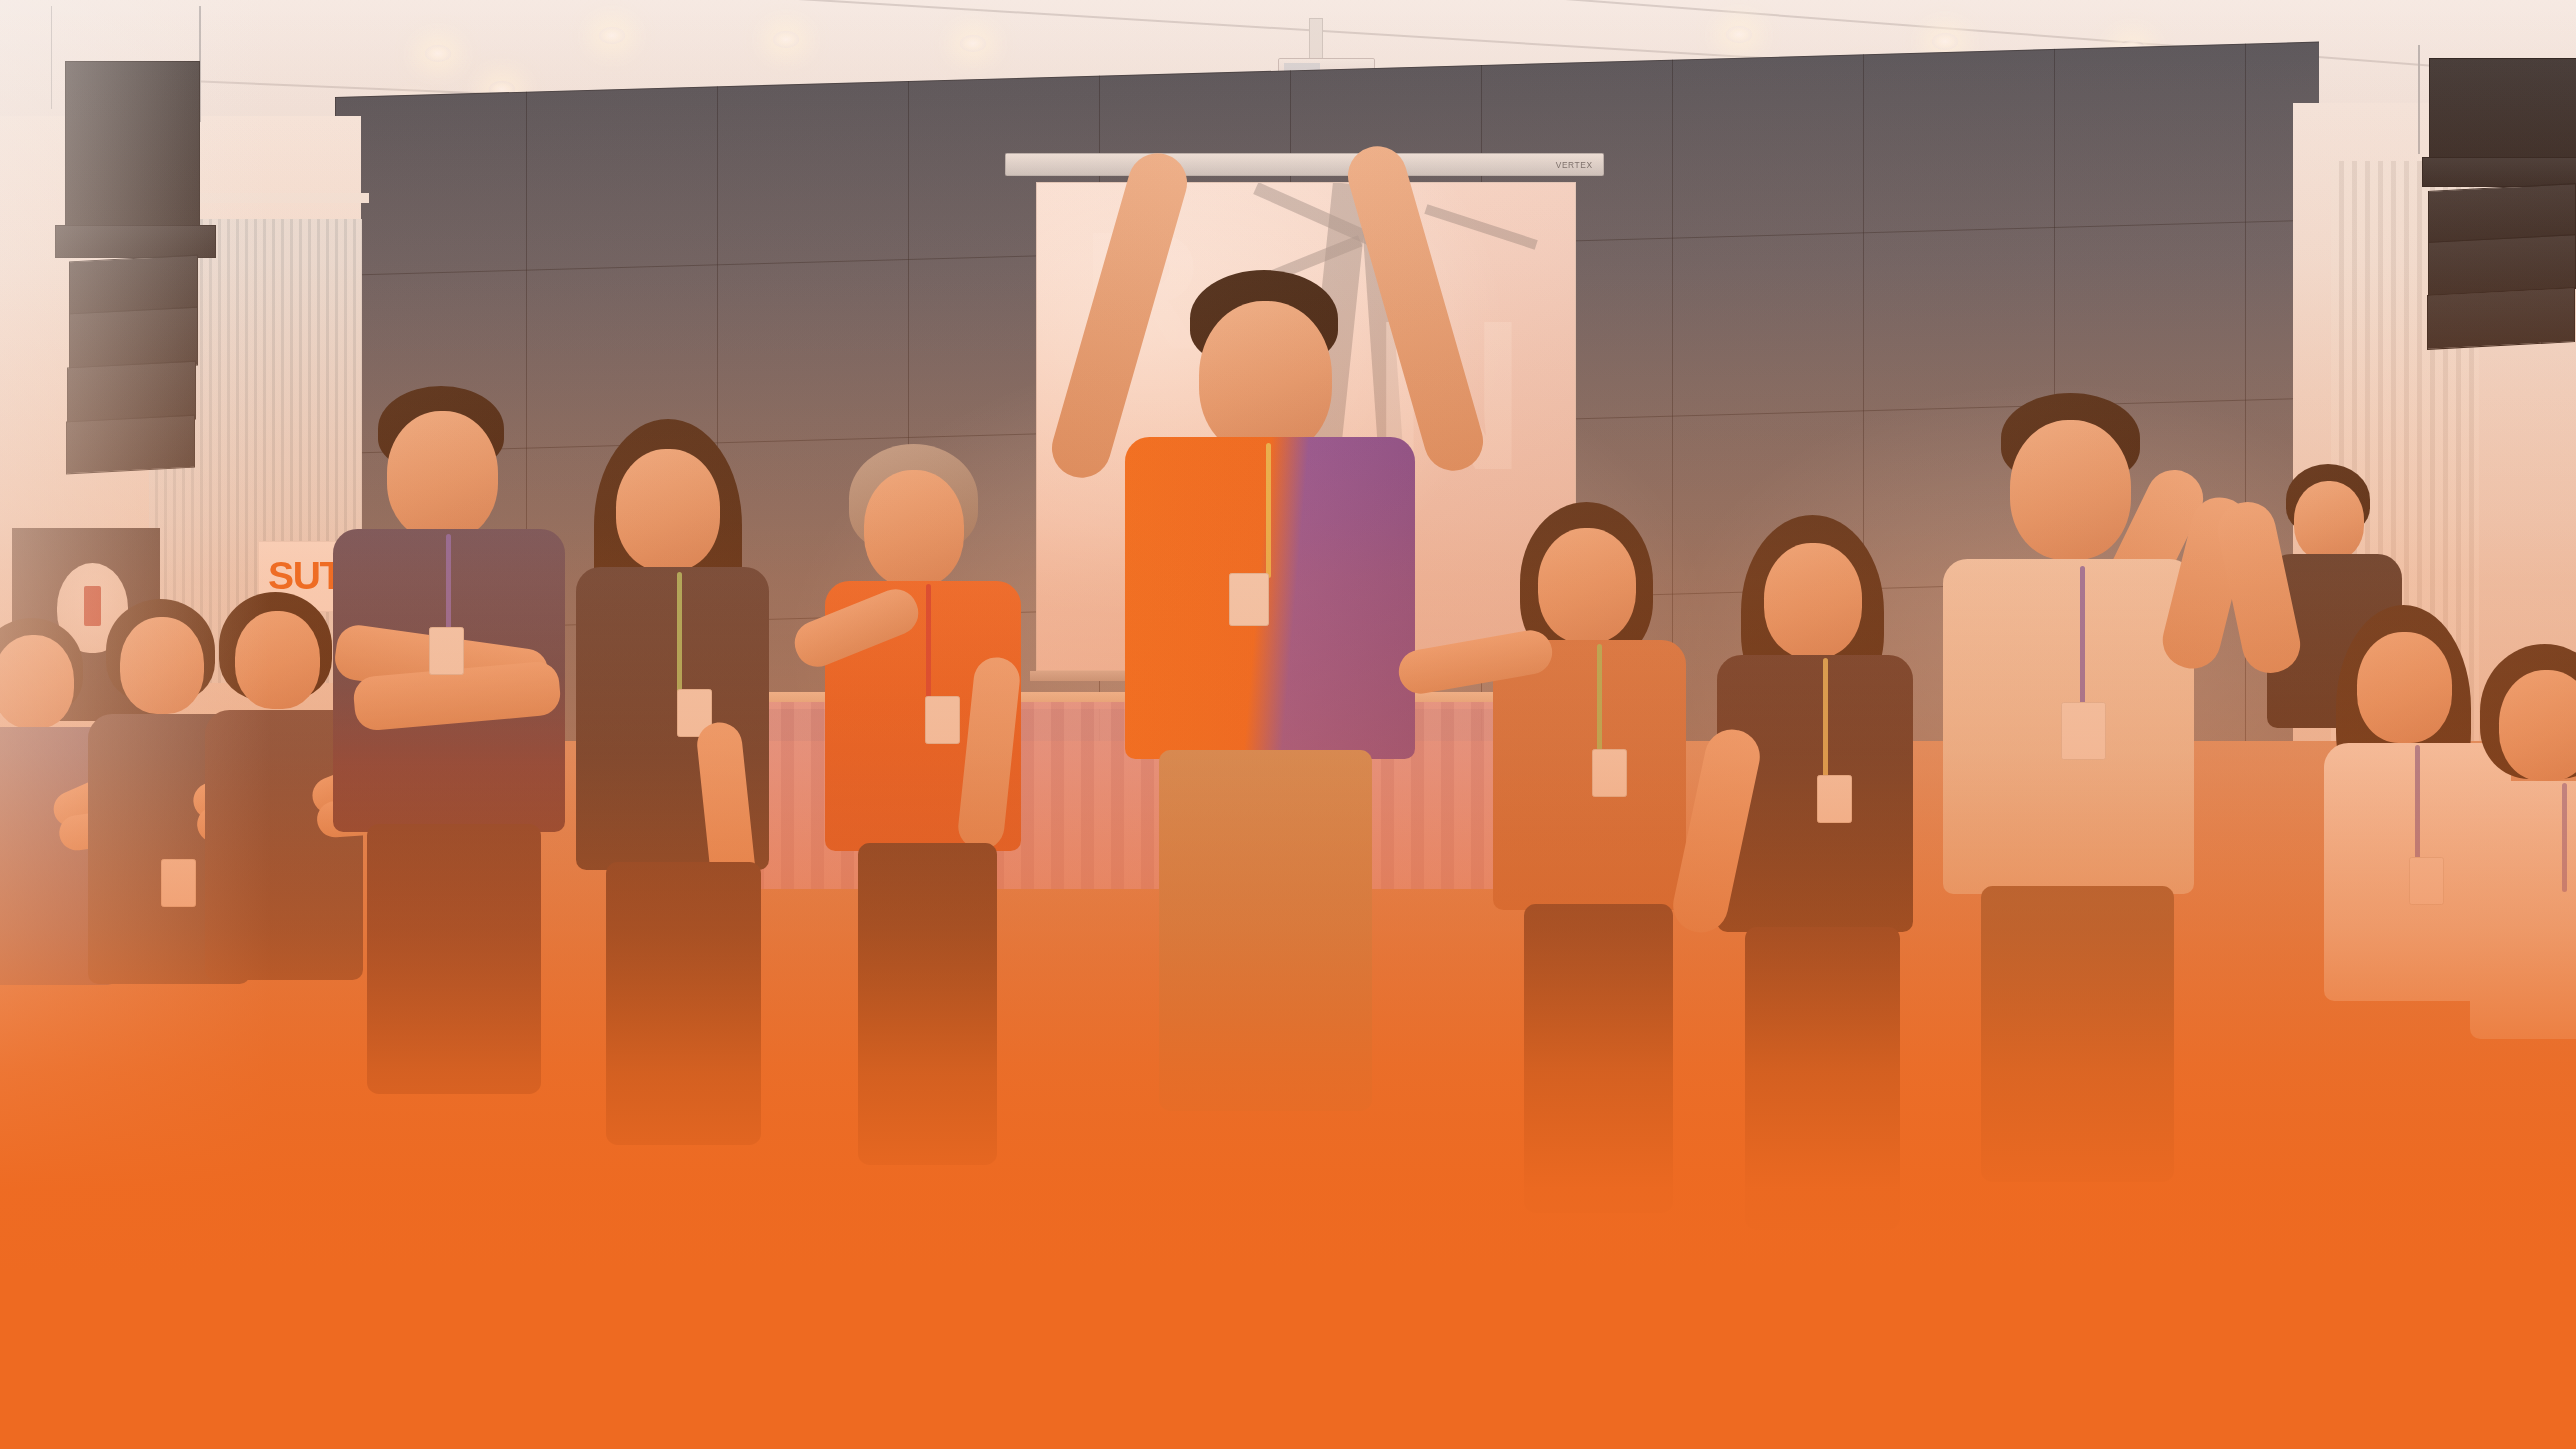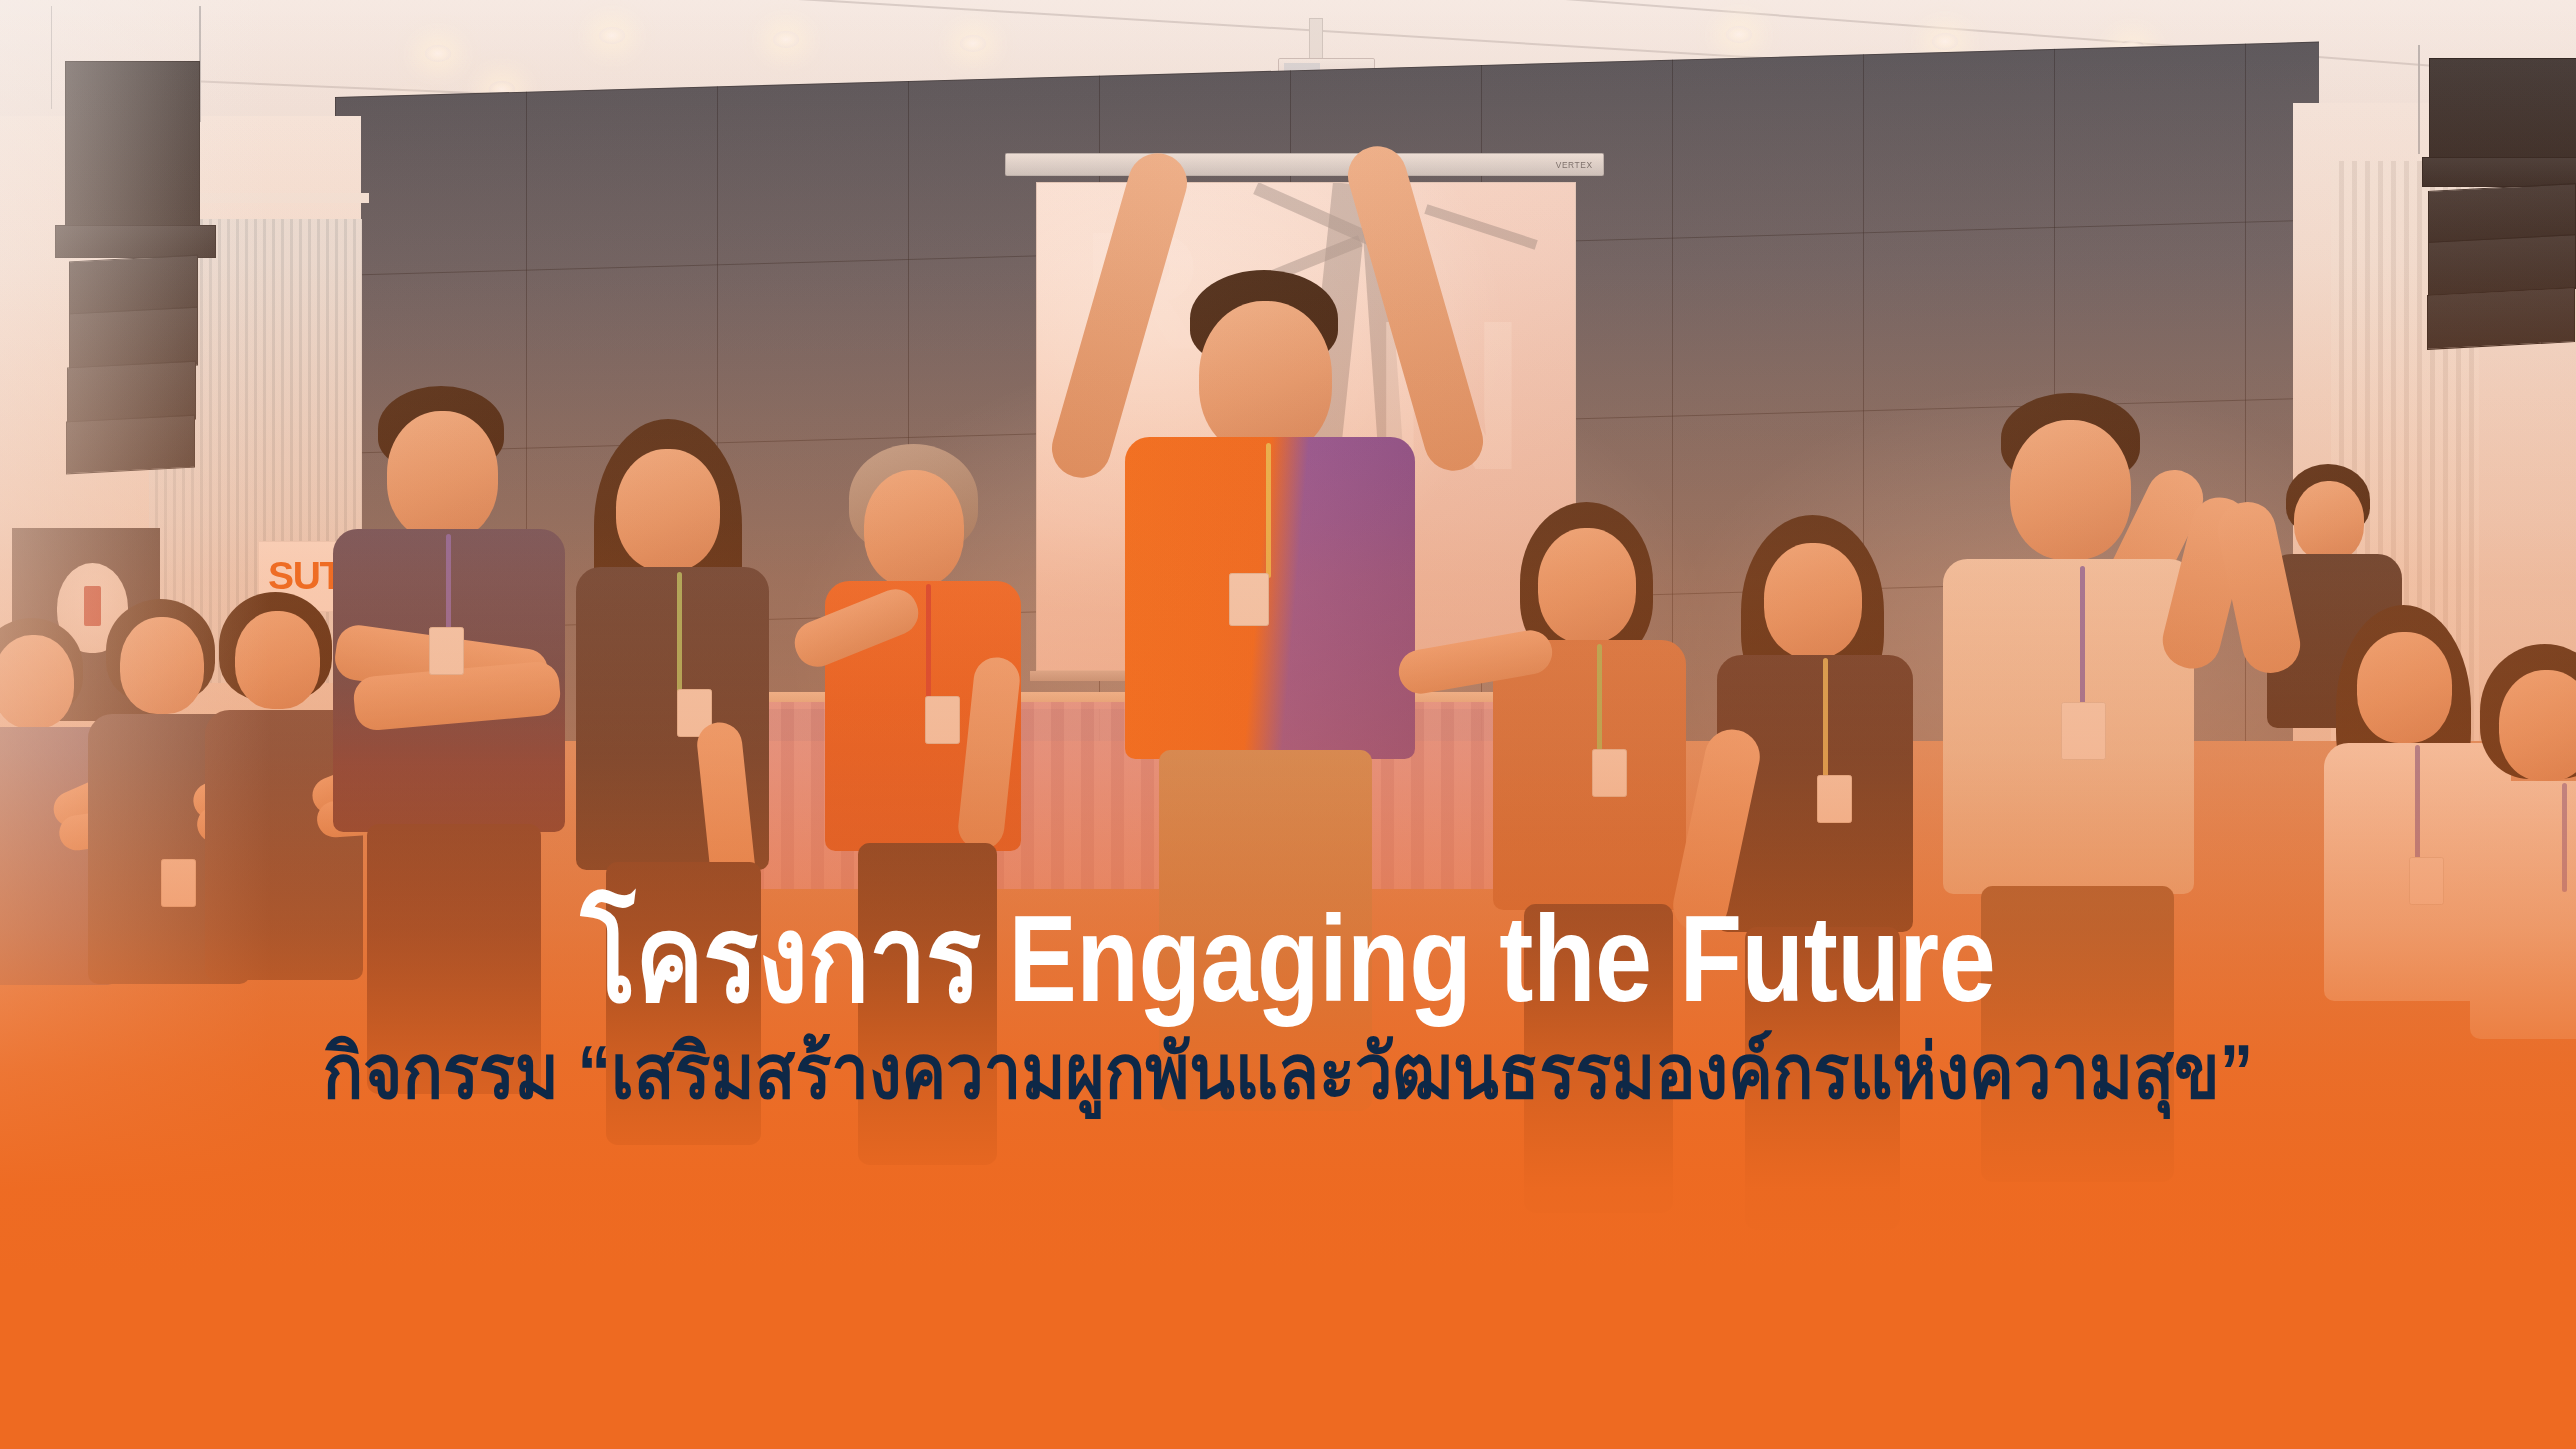--- a/index.html
+++ b/index.html
@@ -454,19 +454,15 @@
       <div class="head" style="left:32px;top:26px;width:95px;height:111px;"></div>
       <div class="torso" style="left:2.6px;top:137px;width:193px;height:258px;background:linear-gradient(180deg,#f7f2ec,#e5dacd);"></div>
       <div class="lanyard" style="left:95px;top:139px;height:109px;background:#9a95cd;"></div>
     </div>
 
     <div class="grade-soft"></div>
     <div class="vignette-l"></div>
     <div class="grade"></div>
   </div>
 
-  <div class="caption">
-    <span class="title-main">โครงการ Engaging the Future</span>
-    <span class="title-sub">กิจกรรม “เสริมสร้างความผูกพันและวัฒนธรรมองค์กรแห่งความสุข”</span>
-  </div>
 
 </div>
 
 
 </body></html>

